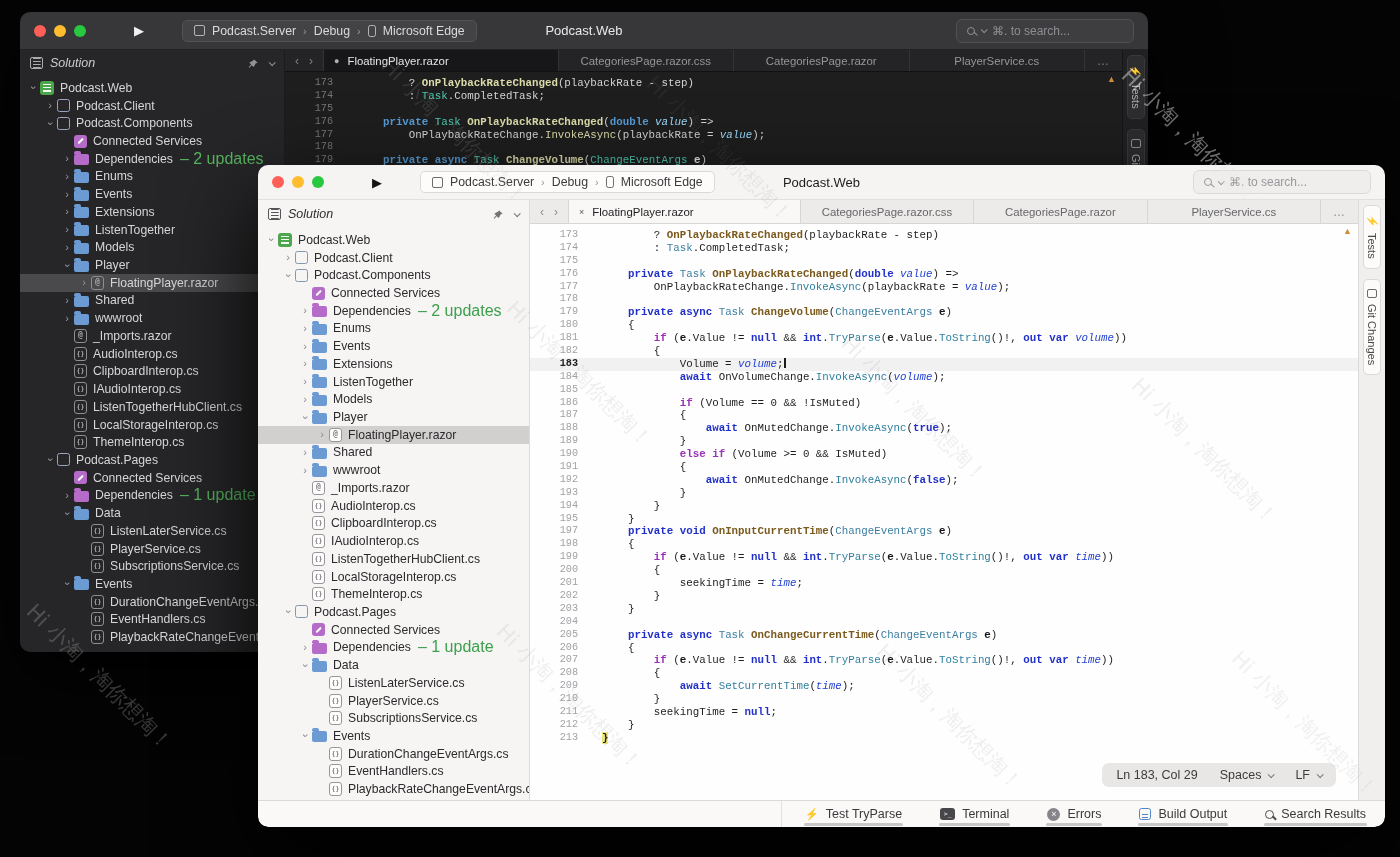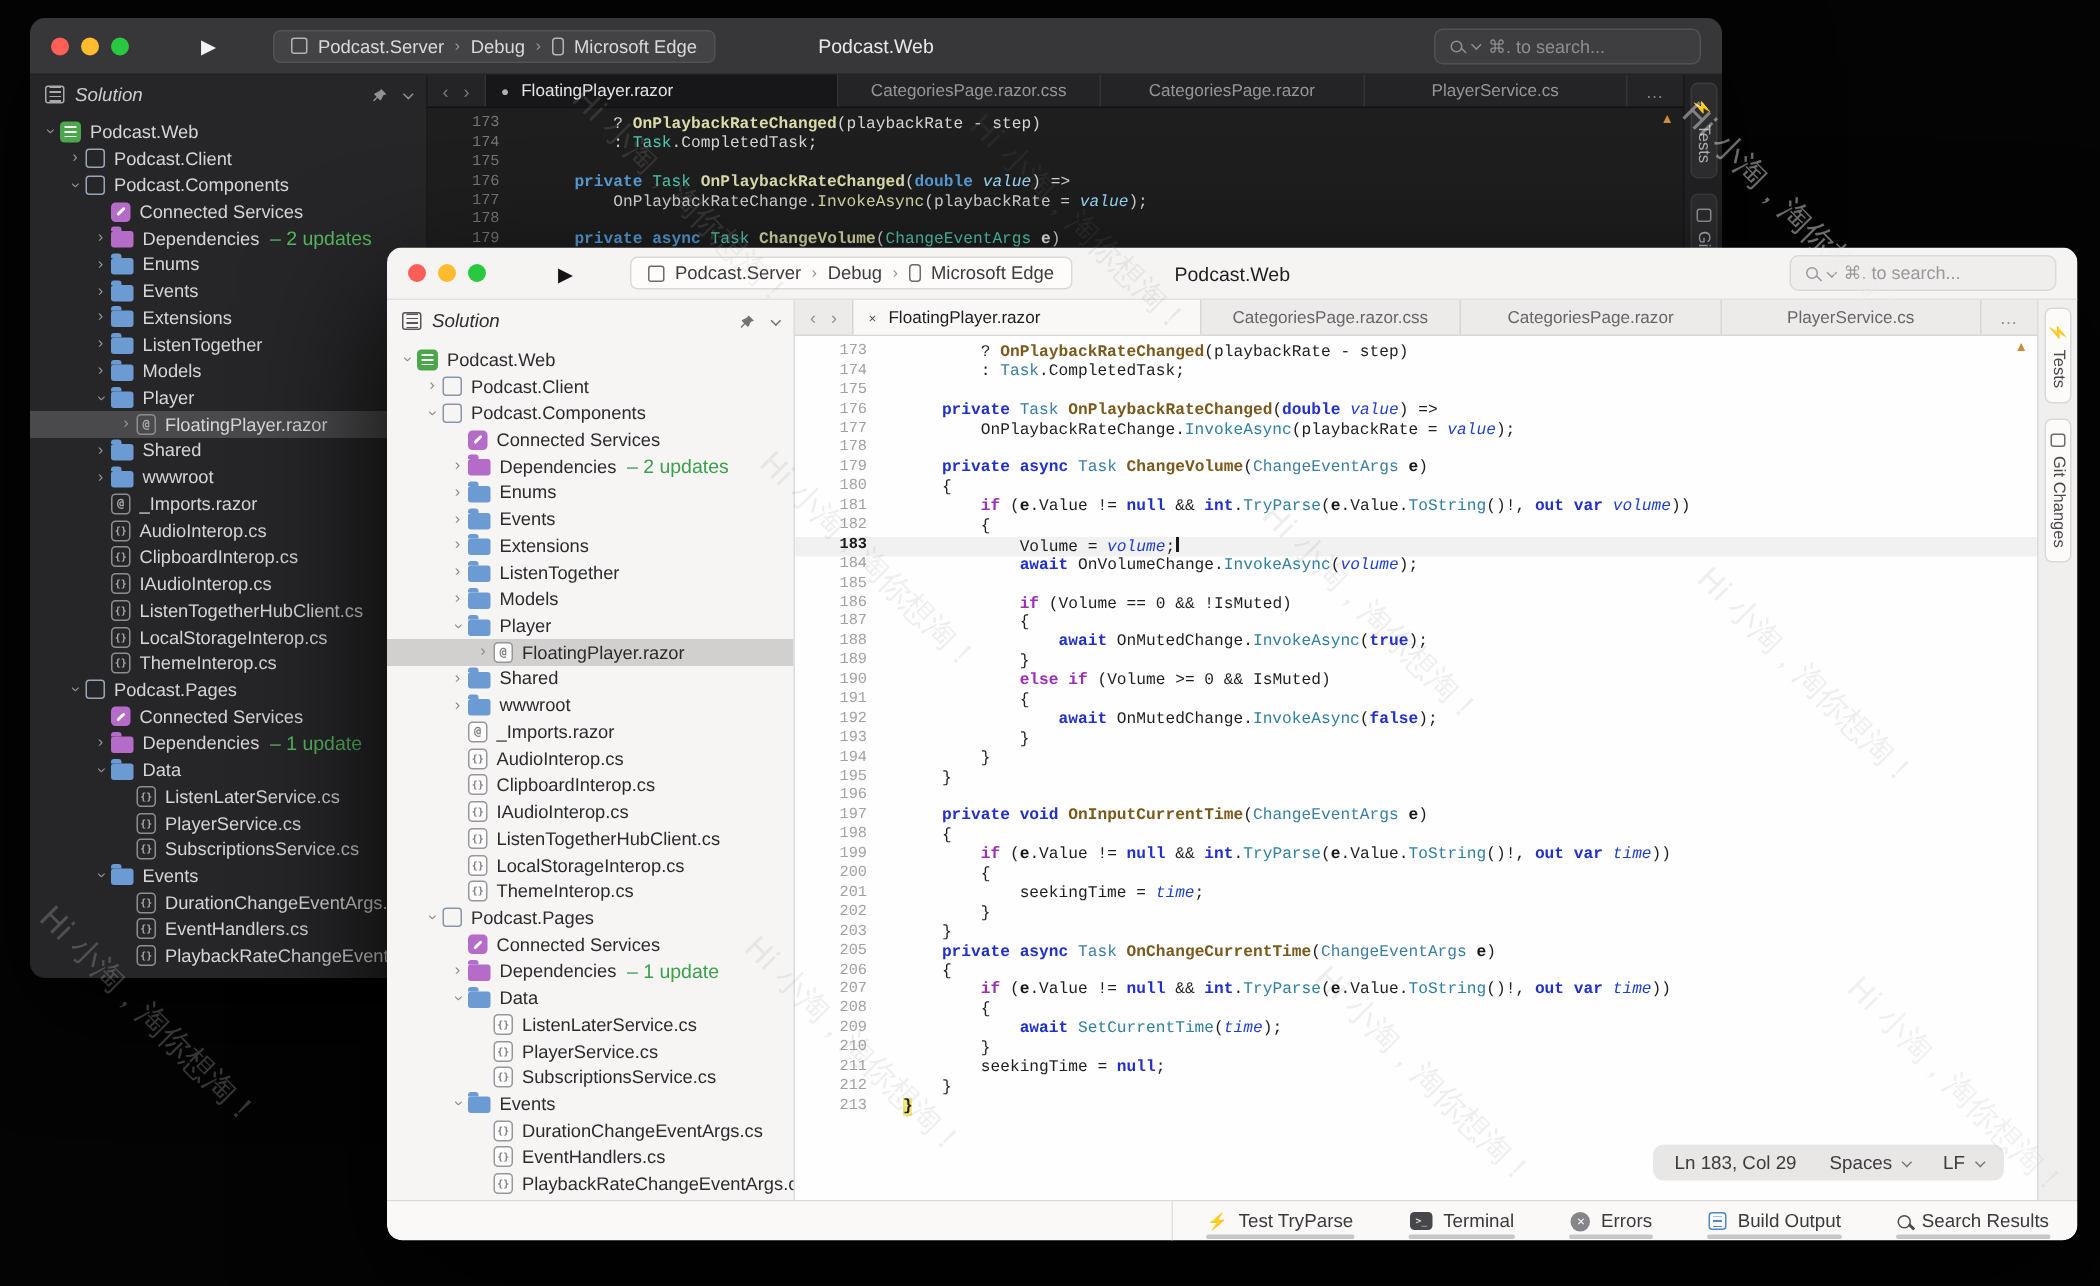--- a/index.html
+++ b/index.html
@@ -66,21 +66,21 @@
                  background-size:70% 100%; background-position:center; background-repeat:no-repeat; opacity:.8; }
   .tree { flex:1; overflow:hidden; padding-top:3px; }
   .trow { height:17.72px; display:flex; align-items:center; font-size:12.2px; white-space:nowrap; }
   .light .trow { color:#2b2b2d; } .dark .trow { color:#d6d6d8; }
   .light .trow.sel { background:#d2d0ce; } .dark .trow.sel { background:#4a4a4c; }
   .chev { width:14px; flex:none; text-align:center; font-size:11px; line-height:1; }
   .light .chev{ color:#8a8a8e; } .dark .chev{ color:#97979b; }
   .chev.open { transform:rotate(90deg); }
   .chev.hidden { visibility:hidden; }
   .tlabel { margin-left:6px; }
-  .textra { margin-left:7px; font-size:13px; }
+  .textra { margin-left:7px; font-size:16px; }
   .light .textra{ color:#3da04d; } .dark .textra{ color:#57b65f; }
 
   
   .ic { flex:none; display:inline-flex; align-items:center; justify-content:center; }
   .ic-solution { width:14px; height:14px; border-radius:3px; background:#4ca64c; }
   .ic-solution::after { content:""; width:8px; height:8px;
     background:repeating-linear-gradient(to bottom, rgba(255,255,255,.95) 0 1.2px, transparent 1.2px 3.2px); }
   .ic-project { width:13px; height:13px; border:1.6px solid #8796ab; border-radius:2.5px; }
   .dark .ic-project { border-color:#98a5ba; }
   .ic-folder { width:15px; height:11px; background:#6b9bd2; border-radius:2px; position:relative; margin-top:2px; }
@@ -694,28 +694,28 @@
             <div class="line"><span class="ln">186</span><span class="lc"><span class="tk-p">            </span><span class="tk-c">if</span><span class="tk-p"> (Volume == </span><span class="tk-n">0</span><span class="tk-p"> &amp;&amp; !IsMuted)</span></span></div>
             <div class="line"><span class="ln">187</span><span class="lc"><span class="tk-p">            {</span></span></div>
             <div class="line"><span class="ln">188</span><span class="lc"><span class="tk-p">                </span><span class="tk-k">await</span><span class="tk-p"> OnMutedChange.</span><span class="tk-f">InvokeAsync</span><span class="tk-p">(</span><span class="tk-k">true</span><span class="tk-p">);</span></span></div>
             <div class="line"><span class="ln">189</span><span class="lc"><span class="tk-p">            }</span></span></div>
             <div class="line"><span class="ln">190</span><span class="lc"><span class="tk-p">            </span><span class="tk-c">else</span><span class="tk-p"> </span><span class="tk-c">if</span><span class="tk-p"> (Volume &gt;= </span><span class="tk-n">0</span><span class="tk-p"> &amp;&amp; IsMuted)</span></span></div>
             <div class="line"><span class="ln">191</span><span class="lc"><span class="tk-p">            {</span></span></div>
             <div class="line"><span class="ln">192</span><span class="lc"><span class="tk-p">                </span><span class="tk-k">await</span><span class="tk-p"> OnMutedChange.</span><span class="tk-f">InvokeAsync</span><span class="tk-p">(</span><span class="tk-k">false</span><span class="tk-p">);</span></span></div>
             <div class="line"><span class="ln">193</span><span class="lc"><span class="tk-p">            }</span></span></div>
             <div class="line"><span class="ln">194</span><span class="lc"><span class="tk-p">        }</span></span></div>
             <div class="line"><span class="ln">195</span><span class="lc"><span class="tk-p">    }</span></span></div>
-            <div class="line"><span class="ln">196</span><span class="lc"></span></div>
             <div class="line"><span class="ln">197</span><span class="lc"><span class="tk-p">    </span><span class="tk-k">private</span><span class="tk-p"> </span><span class="tk-k">void</span><span class="tk-p"> </span><span class="tk-m">OnInputCurrentTime</span><span class="tk-p">(</span><span class="tk-t">ChangeEventArgs</span><span class="tk-p"> </span><span class="tk-a">e</span><span class="tk-p">)</span></span></div>
             <div class="line"><span class="ln">198</span><span class="lc"><span class="tk-p">    {</span></span></div>
             <div class="line"><span class="ln">199</span><span class="lc"><span class="tk-p">        </span><span class="tk-c">if</span><span class="tk-p"> (</span><span class="tk-a">e</span><span class="tk-p">.Value != </span><span class="tk-k">null</span><span class="tk-p"> &amp;&amp; </span><span class="tk-k">int</span><span class="tk-p">.</span><span class="tk-f">TryParse</span><span class="tk-p">(</span><span class="tk-a">e</span><span class="tk-p">.Value.</span><span class="tk-f">ToString</span><span class="tk-p">()!, </span><span class="tk-k">out</span><span class="tk-p"> </span><span class="tk-k">var</span><span class="tk-p"> </span><span class="tk-v">time</span><span class="tk-p">))</span></span></div>
             <div class="line"><span class="ln">200</span><span class="lc"><span class="tk-p">        {</span></span></div>
             <div class="line"><span class="ln">201</span><span class="lc"><span class="tk-p">            seekingTime = </span><span class="tk-v">time</span><span class="tk-p">;</span></span></div>
             <div class="line"><span class="ln">202</span><span class="lc"><span class="tk-p">        }</span></span></div>
             <div class="line"><span class="ln">203</span><span class="lc"><span class="tk-p">    }</span></span></div>
+            <div class="line"><span class="ln">204</span><span class="lc"></span></div>
             <div class="line"><span class="ln">205</span><span class="lc"><span class="tk-p">    </span><span class="tk-k">private</span><span class="tk-p"> </span><span class="tk-k">async</span><span class="tk-p"> </span><span class="tk-t">Task</span><span class="tk-p"> </span><span class="tk-m">OnChangeCurrentTime</span><span class="tk-p">(</span><span class="tk-t">ChangeEventArgs</span><span class="tk-p"> </span><span class="tk-a">e</span><span class="tk-p">)</span></span></div>
             <div class="line"><span class="ln">206</span><span class="lc"><span class="tk-p">    {</span></span></div>
             <div class="line"><span class="ln">207</span><span class="lc"><span class="tk-p">        </span><span class="tk-c">if</span><span class="tk-p"> (</span><span class="tk-a">e</span><span class="tk-p">.Value != </span><span class="tk-k">null</span><span class="tk-p"> &amp;&amp; </span><span class="tk-k">int</span><span class="tk-p">.</span><span class="tk-f">TryParse</span><span class="tk-p">(</span><span class="tk-a">e</span><span class="tk-p">.Value.</span><span class="tk-f">ToString</span><span class="tk-p">()!, </span><span class="tk-k">out</span><span class="tk-p"> </span><span class="tk-k">var</span><span class="tk-p"> </span><span class="tk-v">time</span><span class="tk-p">))</span></span></div>
             <div class="line"><span class="ln">208</span><span class="lc"><span class="tk-p">        {</span></span></div>
             <div class="line"><span class="ln">209</span><span class="lc"><span class="tk-p">            </span><span class="tk-k">await</span><span class="tk-p"> </span><span class="tk-f">SetCurrentTime</span><span class="tk-p">(</span><span class="tk-v">time</span><span class="tk-p">);</span></span></div>
             <div class="line"><span class="ln">210</span><span class="lc"><span class="tk-p">        }</span></span></div>
             <div class="line"><span class="ln">211</span><span class="lc"><span class="tk-p">        seekingTime = </span><span class="tk-k">null</span><span class="tk-p">;</span></span></div>
             <div class="line"><span class="ln">212</span><span class="lc"><span class="tk-p">    }</span></span></div>
             <div class="line"><span class="ln">213</span><span class="lc"><span class="tk-b">}</span></span></div>
           </div>

